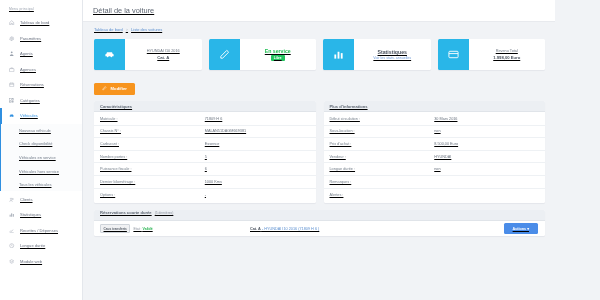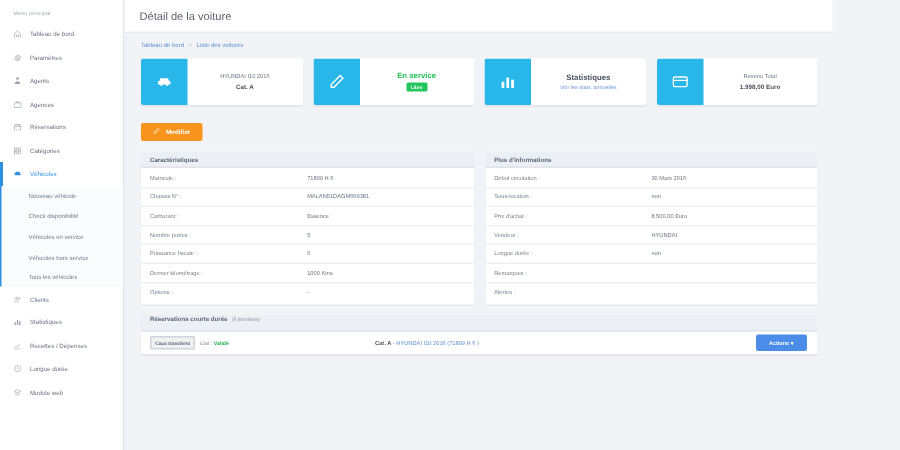--- a/index.html
+++ b/index.html
@@ -2,21 +2,21 @@
 <html><head>
 <meta charset="utf-8">
 <style>
   * { box-sizing: border-box; margin: 0; padding: 0; }
   html, body {
     width: 600px; height: 300px;
     font-family: "Liberation Sans", sans-serif;
     background: #f1f3f6;
     overflow: hidden;
   }
-  .app { display: flex; width: 555px; height: 300px; }
+  .app { display: flex; width: 555px; height: 300px; text-decoration: underline; }
 
   
   .sidebar {
     width: 83px; height: 300px;
     background: #ffffff;
     border-right: 1px solid #e4e7ec;
     flex: 0 0 83px;
     position: relative;
     overflow: hidden;
   }

